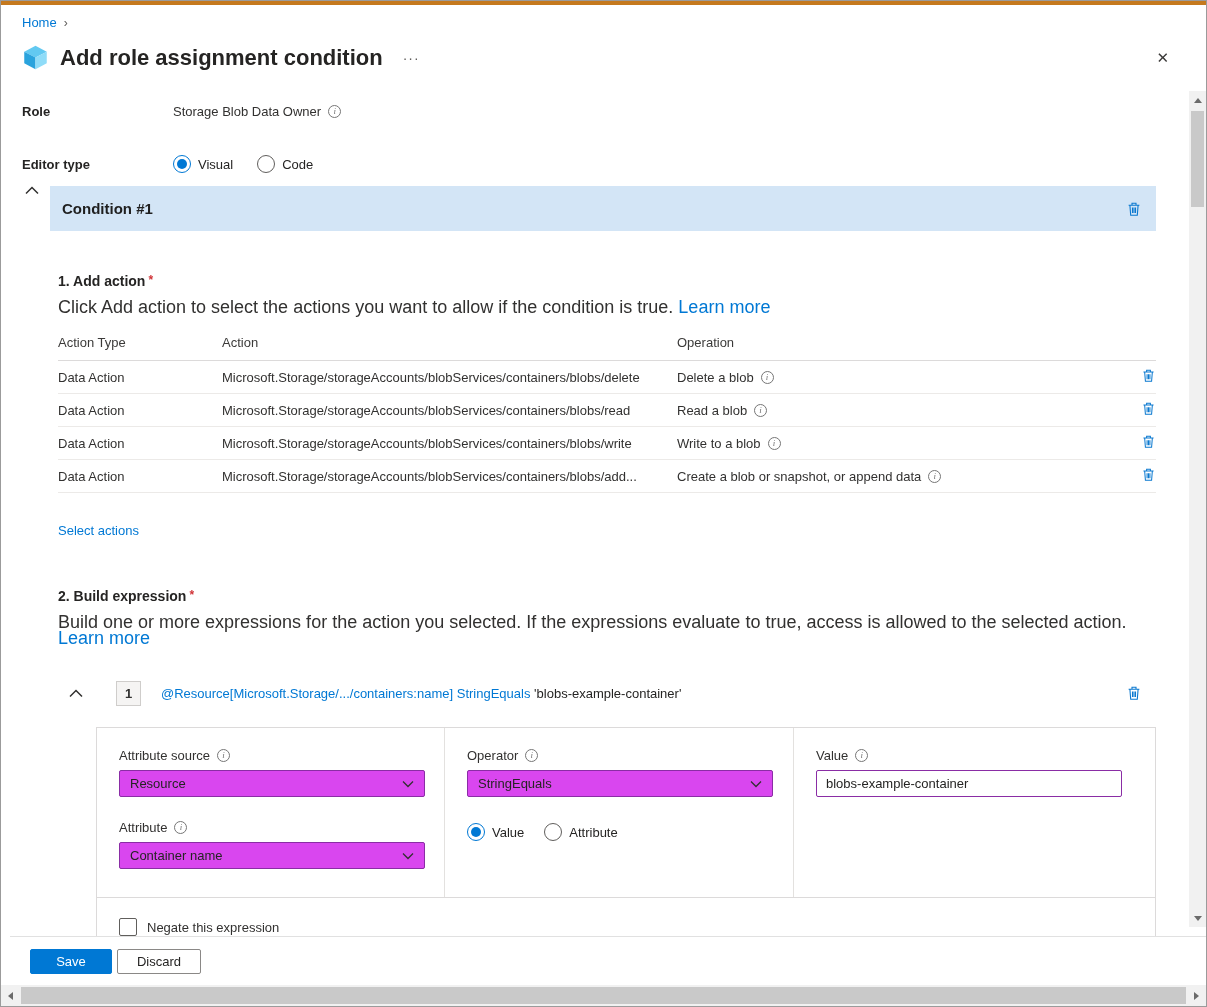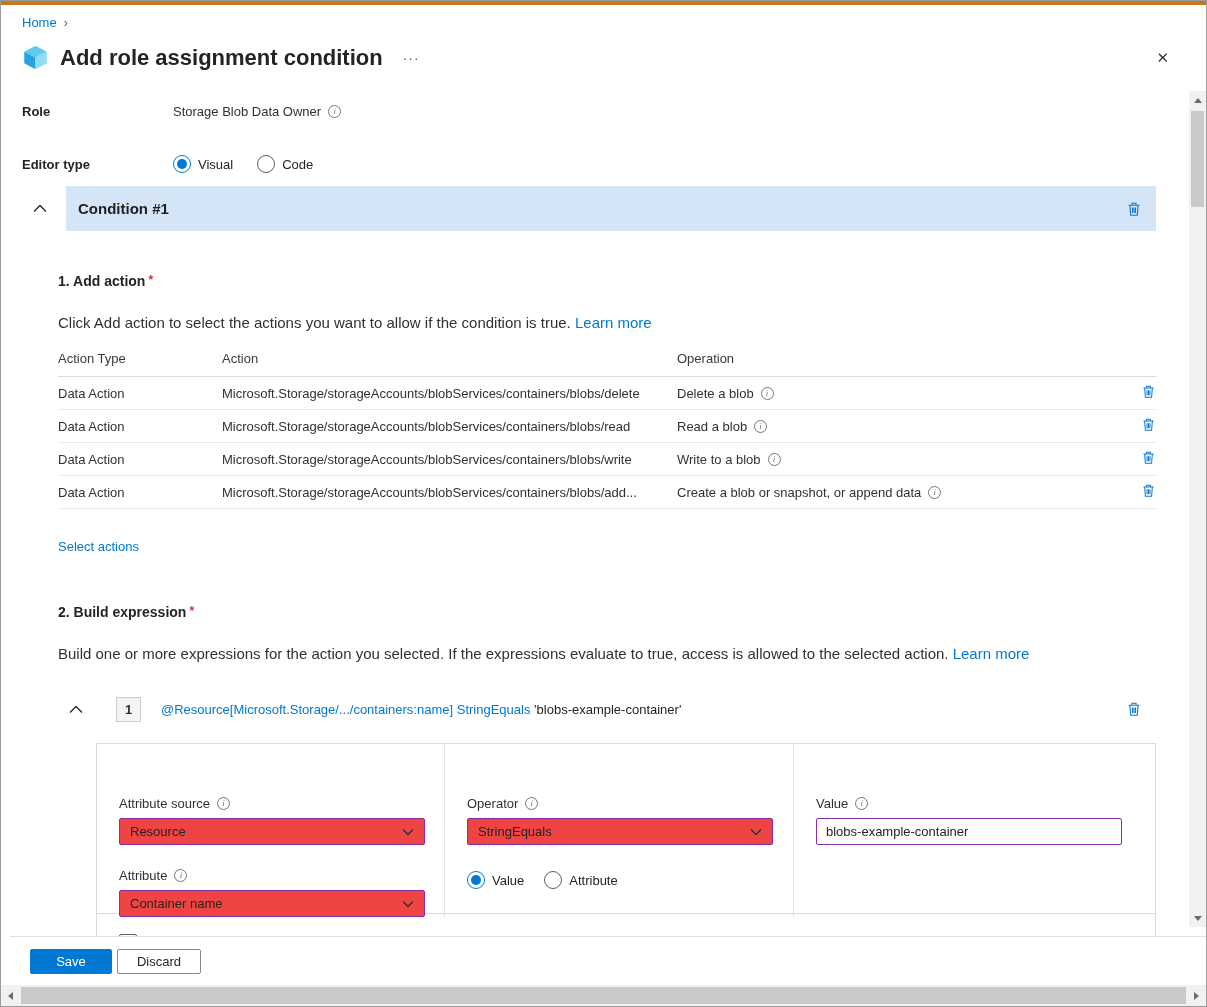--- a/index.html
+++ b/index.html
@@ -33,32 +33,32 @@
           color:#767676; font-size:9px; line-height:11px; text-align:center;
           font-family:"Liberation Serif",serif; font-style:italic; flex:none; }
 
   .radio-group { display:flex; align-items:center; gap:24px; }
   .radio-opt { display:flex; align-items:center; gap:7px; cursor:pointer; }
   .radio { width:18px; height:18px; border:1px solid #605e5c; border-radius:50%; background:#fff; position:relative; flex:none; }
   .radio.on { border-color:#0078d4; }
   .radio.on::after { content:""; position:absolute; inset:3px; border-radius:50%; background:#0078d4; }
 
   
-  .condition-row { display:flex; align-items:center; margin-top:13px; padding:0 50px 0 20px;gap:8px; }
+  .condition-row { display:flex; align-items:flex-start; margin-top:13px; padding:0 50px 0 12px; }
   .collapse-btn { width:37px; display:flex; justify-content:center; cursor:pointer; flex:none; }
   .condition-bar { flex:1; height:45px; background:#d3e5f6; display:flex; align-items:center; padding:0 14px 0 12px; }
   .condition-title { font-size:15px; font-weight:700; color:#1f1f1f; }
   .bar-trash { margin-left:auto; cursor:pointer; display:flex; }
 
   .sections { padding:0 50px 0 57px; }
   .section-heading { font-size:14px; font-weight:700; color:#252423; }
   .h-add-action { margin-top:42px; }
   .h-build-expr { margin-top:49px; }
   .req { color:#d13438; margin-left:3px; font-size:12px; vertical-align:top; }
-  .section-desc { font-size:15px; color:#323130; margin-top:26px; line-height:16px; }
+  .section-desc { font-size:18px; color:#323130; margin-top:10px; line-height:16px; }
   a.link { color:#0078d4; text-decoration:none; cursor:pointer; }
 
   
   table.actions { width:100%; border-collapse:collapse; margin-top:12px; font-size:13px; table-layout:fixed; }
   table.actions th { text-align:left; font-weight:400; color:#3b3a39; padding:8px 0 10px 0; border-bottom:1px solid #dcdada; white-space:nowrap; }
   table.actions td { padding:0; height:33px; border-bottom:1px solid #eceae8; color:#323130; white-space:nowrap; overflow:hidden; vertical-align:middle; }
   th.col-type, td.col-type { width:164px; padding-left:16px; }
   th.col-action, td.col-action { width:455px; }
   th.col-op, td.col-op { }
   th.col-del, td.col-del { width:40px; }
@@ -75,23 +75,23 @@
                 display:flex; align-items:center; justify-content:center; font-size:13px; font-weight:700; color:#323130; flex:none; }
   .expr-text { margin-left:20px; font-size:13px; color:#252423; white-space:nowrap; }
   .expr-blue { color:#0078d4; }
   .expr-trash { margin-left:auto; margin-right:14px; cursor:pointer; display:flex; }
 
   
   .builder-outer { margin-top:21px; margin-left:38px; border:1px solid #dcdada; border-bottom:none; height:232px; overflow:hidden; }
   .builder-grid { display:grid; grid-template-columns:347px 349px 1fr; height:170px; border-bottom:1px solid #dcdada; }
   .builder-col { padding:20px 20px 0 22px; }
   .builder-col + .builder-col { border-left:1px solid #e3e1df; }
-  .ctl-label { display:flex; align-items:center; gap:7px; font-size:13px; color:#323130;margin-top:32px; }
+  .ctl-label { display:flex; align-items:center; gap:7px; font-size:13px; color:#323130; }
   .ctl-second { margin-top:23px; }
-  .dropdown { margin-top:7px; width:306px; height:27px; border:1px solid #8a2da5; border-radius:2px; background:#ef4444;
+  .dropdown { margin-top:7px; width:306px; height:27px; border:1px solid #8a2da5; border-radius:2px; background:#d946ef;
               display:flex; align-items:center; justify-content:space-between; padding:0 10px; font-size:13px; color:#252423; cursor:pointer; }
   .value-input { margin-top:7px; width:306px; height:27px; border:1px solid #8a2da5; border-radius:2px;
                  font-size:13px; color:#252423; padding:8px 9px; font-family:"Liberation Sans","DejaVu Sans",sans-serif; }
   .mode-radios { margin-top:26px; display:flex; align-items:center; gap:20px; font-size:13px; }
 
   .negate-row { display:flex; align-items:center; gap:10px; padding:20px 0 0 22px; font-size:13px; color:#323130; }
   .checkbox { width:18px; height:18px; border:1px solid #605e5c; border-radius:2px; background:#fff; flex:none; cursor:pointer; }
 
   
   .footer { position:absolute; left:9px; bottom:21px; width:100%; height:49px; background:#fff;

